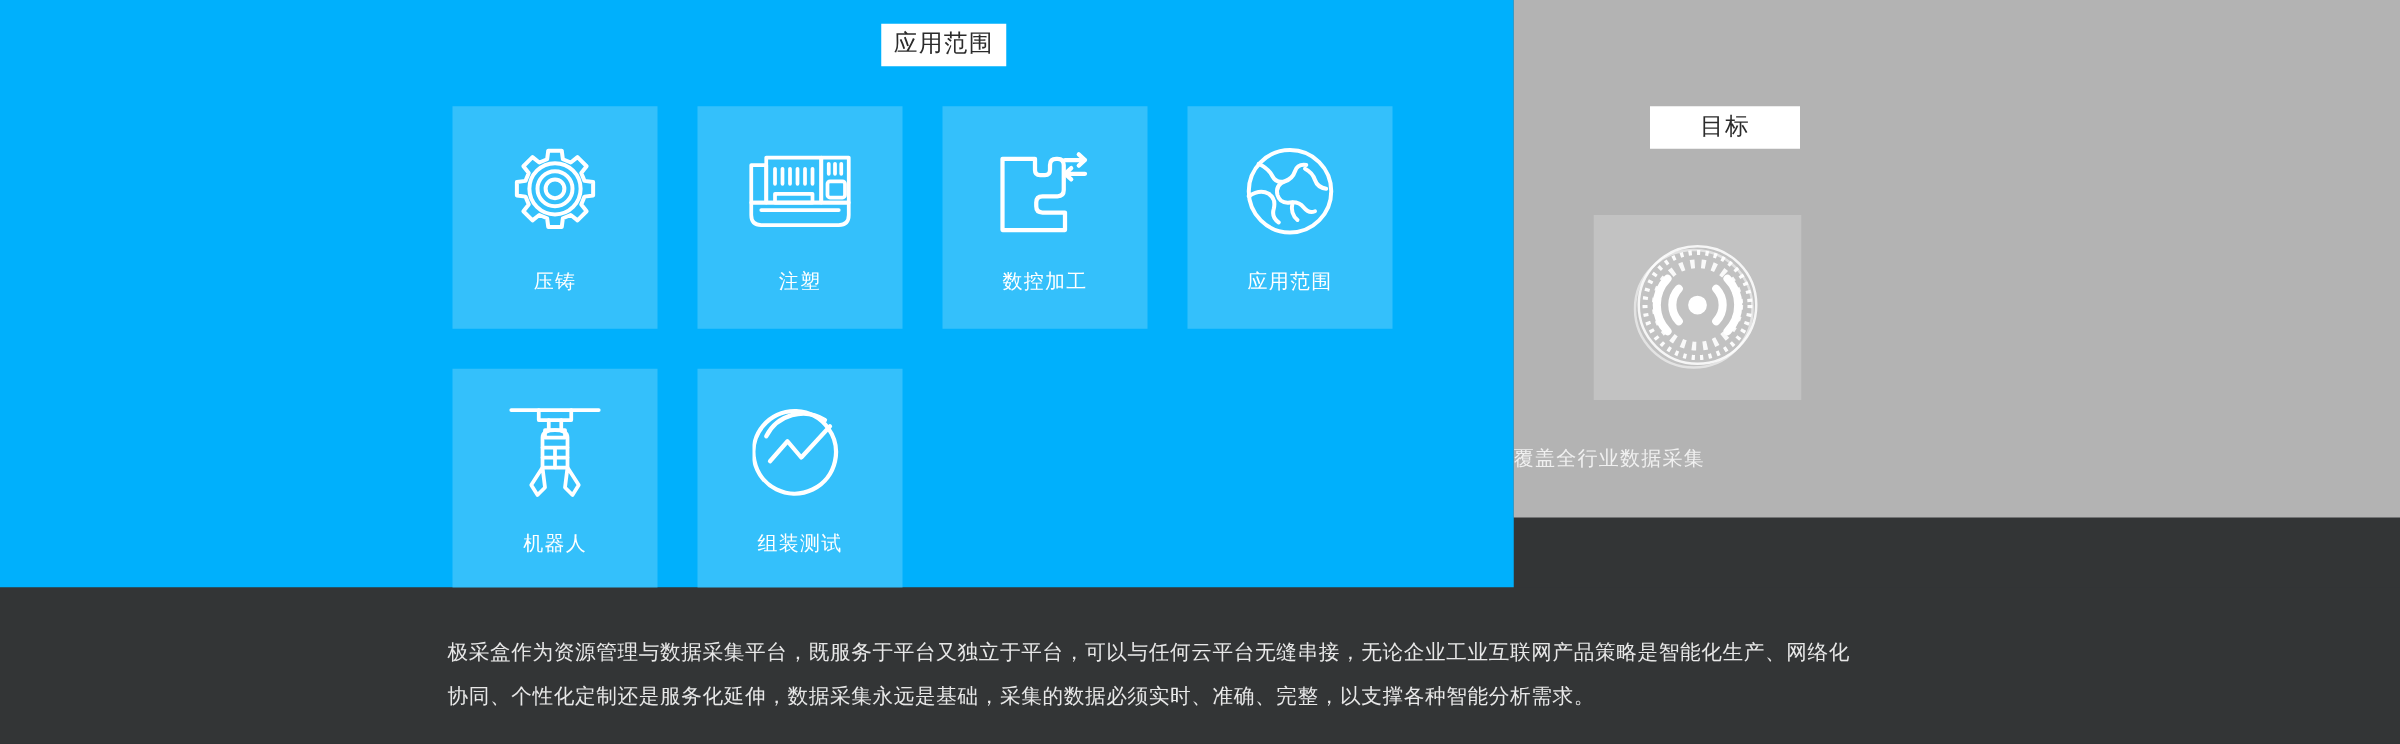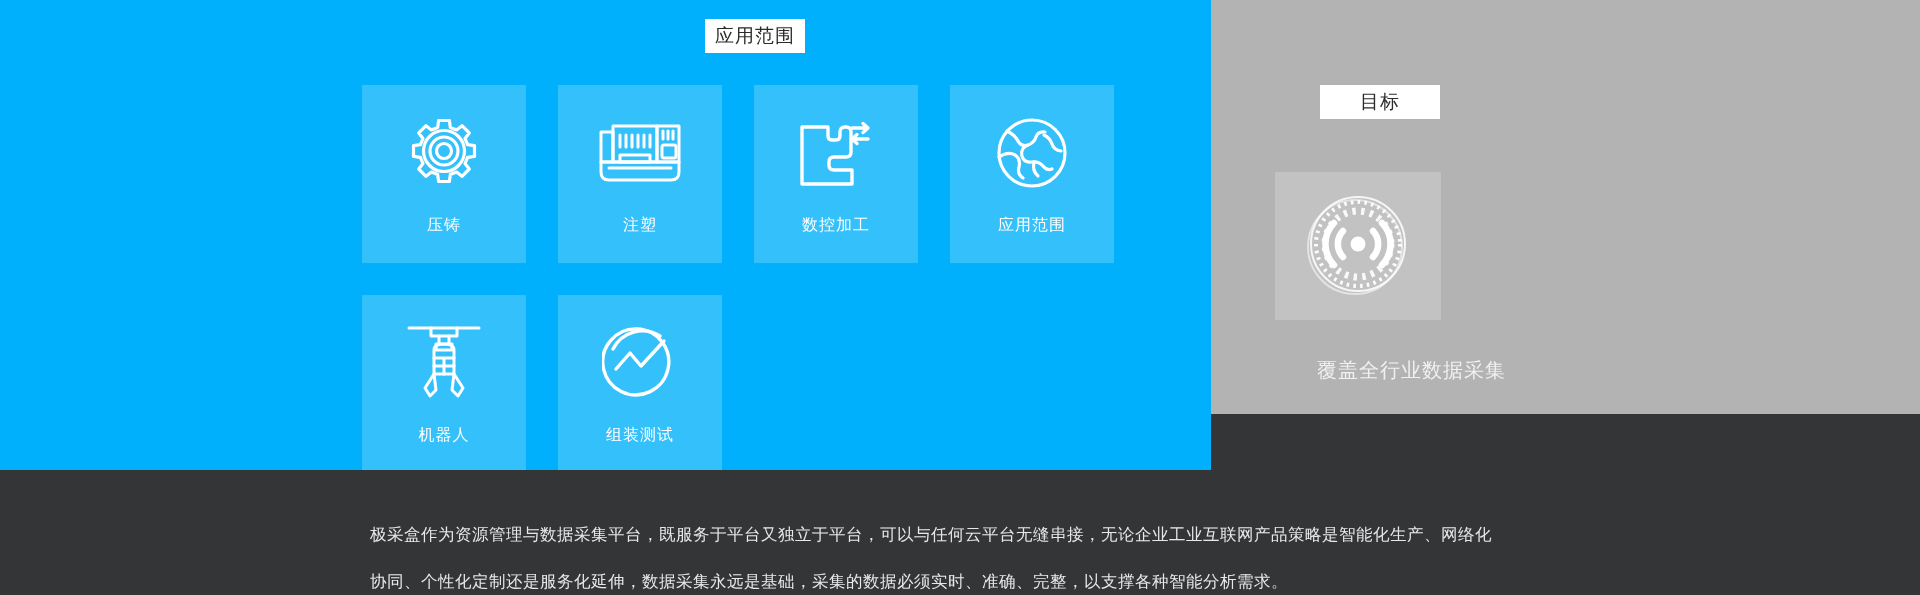--- a/index.html
+++ b/index.html
@@ -119,22 +119,22 @@
     display: flex;
     align-items: center;
     justify-content: center;
   }
 
   .target-caption {
     position: absolute;
     left: 0;
     top: 357px;
     width: 295px;
-    text-align: right;
-    font-size: 20px;
+    text-align: left;
+    font-size: 16px;
     color: #f0f0f0;
     letter-spacing: 1px;
     white-space: nowrap;
   }
 
   
   .footer {
     position: absolute;
     left: 0;
     top: 470px;
@@ -147,21 +147,21 @@
     position: absolute;
     left: 358px;
     top: 35px;
     width: 1215px;
     font-size: 16.5px;
     line-height: 35px;
     color: #e8e8e8;
     letter-spacing: 0.5px;
   }
 
-  .footer-text p { margin: 12px; }
+  .footer-text p { margin: 0; }
 </style>
 </head>
 <body>
 
 <div id="stage">
 
   <div class="panels">
 
     <div class="panel-blue">
 

